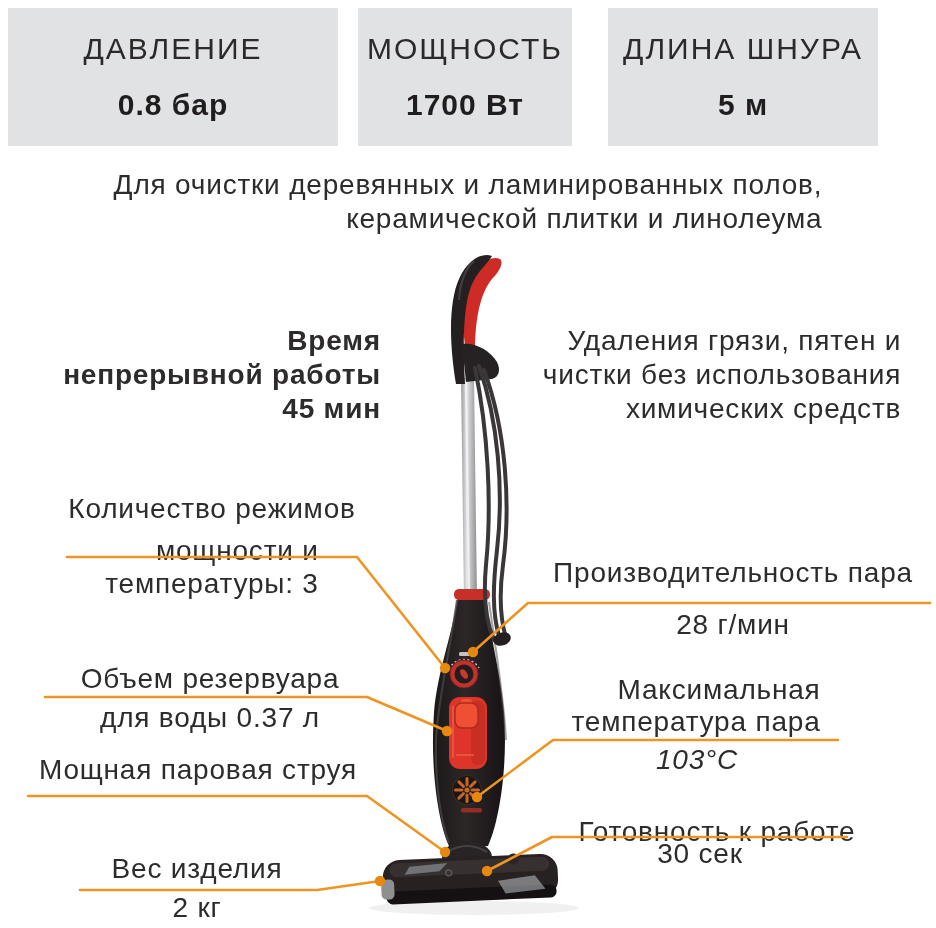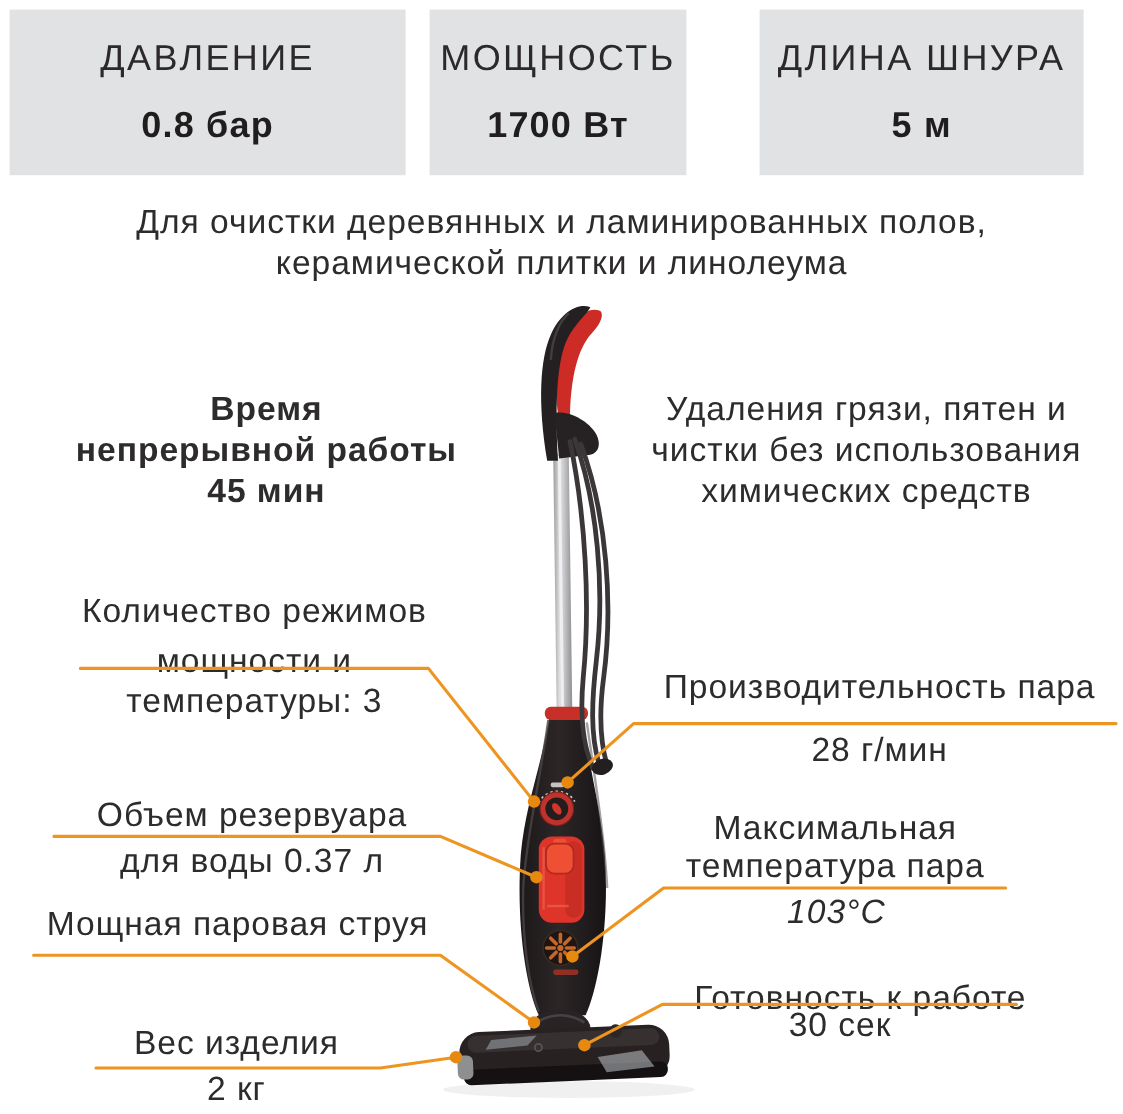--- a/index.html
+++ b/index.html
@@ -8,23 +8,23 @@
     font-family:"Liberation Sans", sans-serif;color:#2d2b2c;
   }
   .spec-box{
     position:absolute;top:8px;height:138px;background:#e1e2e4;
     display:flex;flex-direction:column;align-items:center;justify-content:center;gap:22px;
   }
   .spec-box .spec-label{font-size:30px;letter-spacing:2px;color:#2b292a;}
   .spec-box .spec-value{font-size:30px;font-weight:bold;letter-spacing:1px;color:#1f1d1e;}
   .box1{left:8px;width:330px;}
   .box2{left:358px;width:214px;}
-  .box3{left:633px;width:270px;}
+  .box3{left:608px;width:270px;}
   .t{
-    position:absolute;transform:translateX(-50%);white-space:nowrap;text-align:center;
+    position:absolute;transform:translateX(-50%);white-space:nowrap;text-align:right;
     font-size:28px;line-height:34px;letter-spacing:.8px;color:#2d2b2c;
   }
   .lh32{line-height:32px;}
   .lh33{line-height:33px;}
   .overlay{position:absolute;left:0;top:0;width:936px;height:928px;pointer-events:none;}
 </style>
 </head>
 <body>
 
 <div class="canvas">

